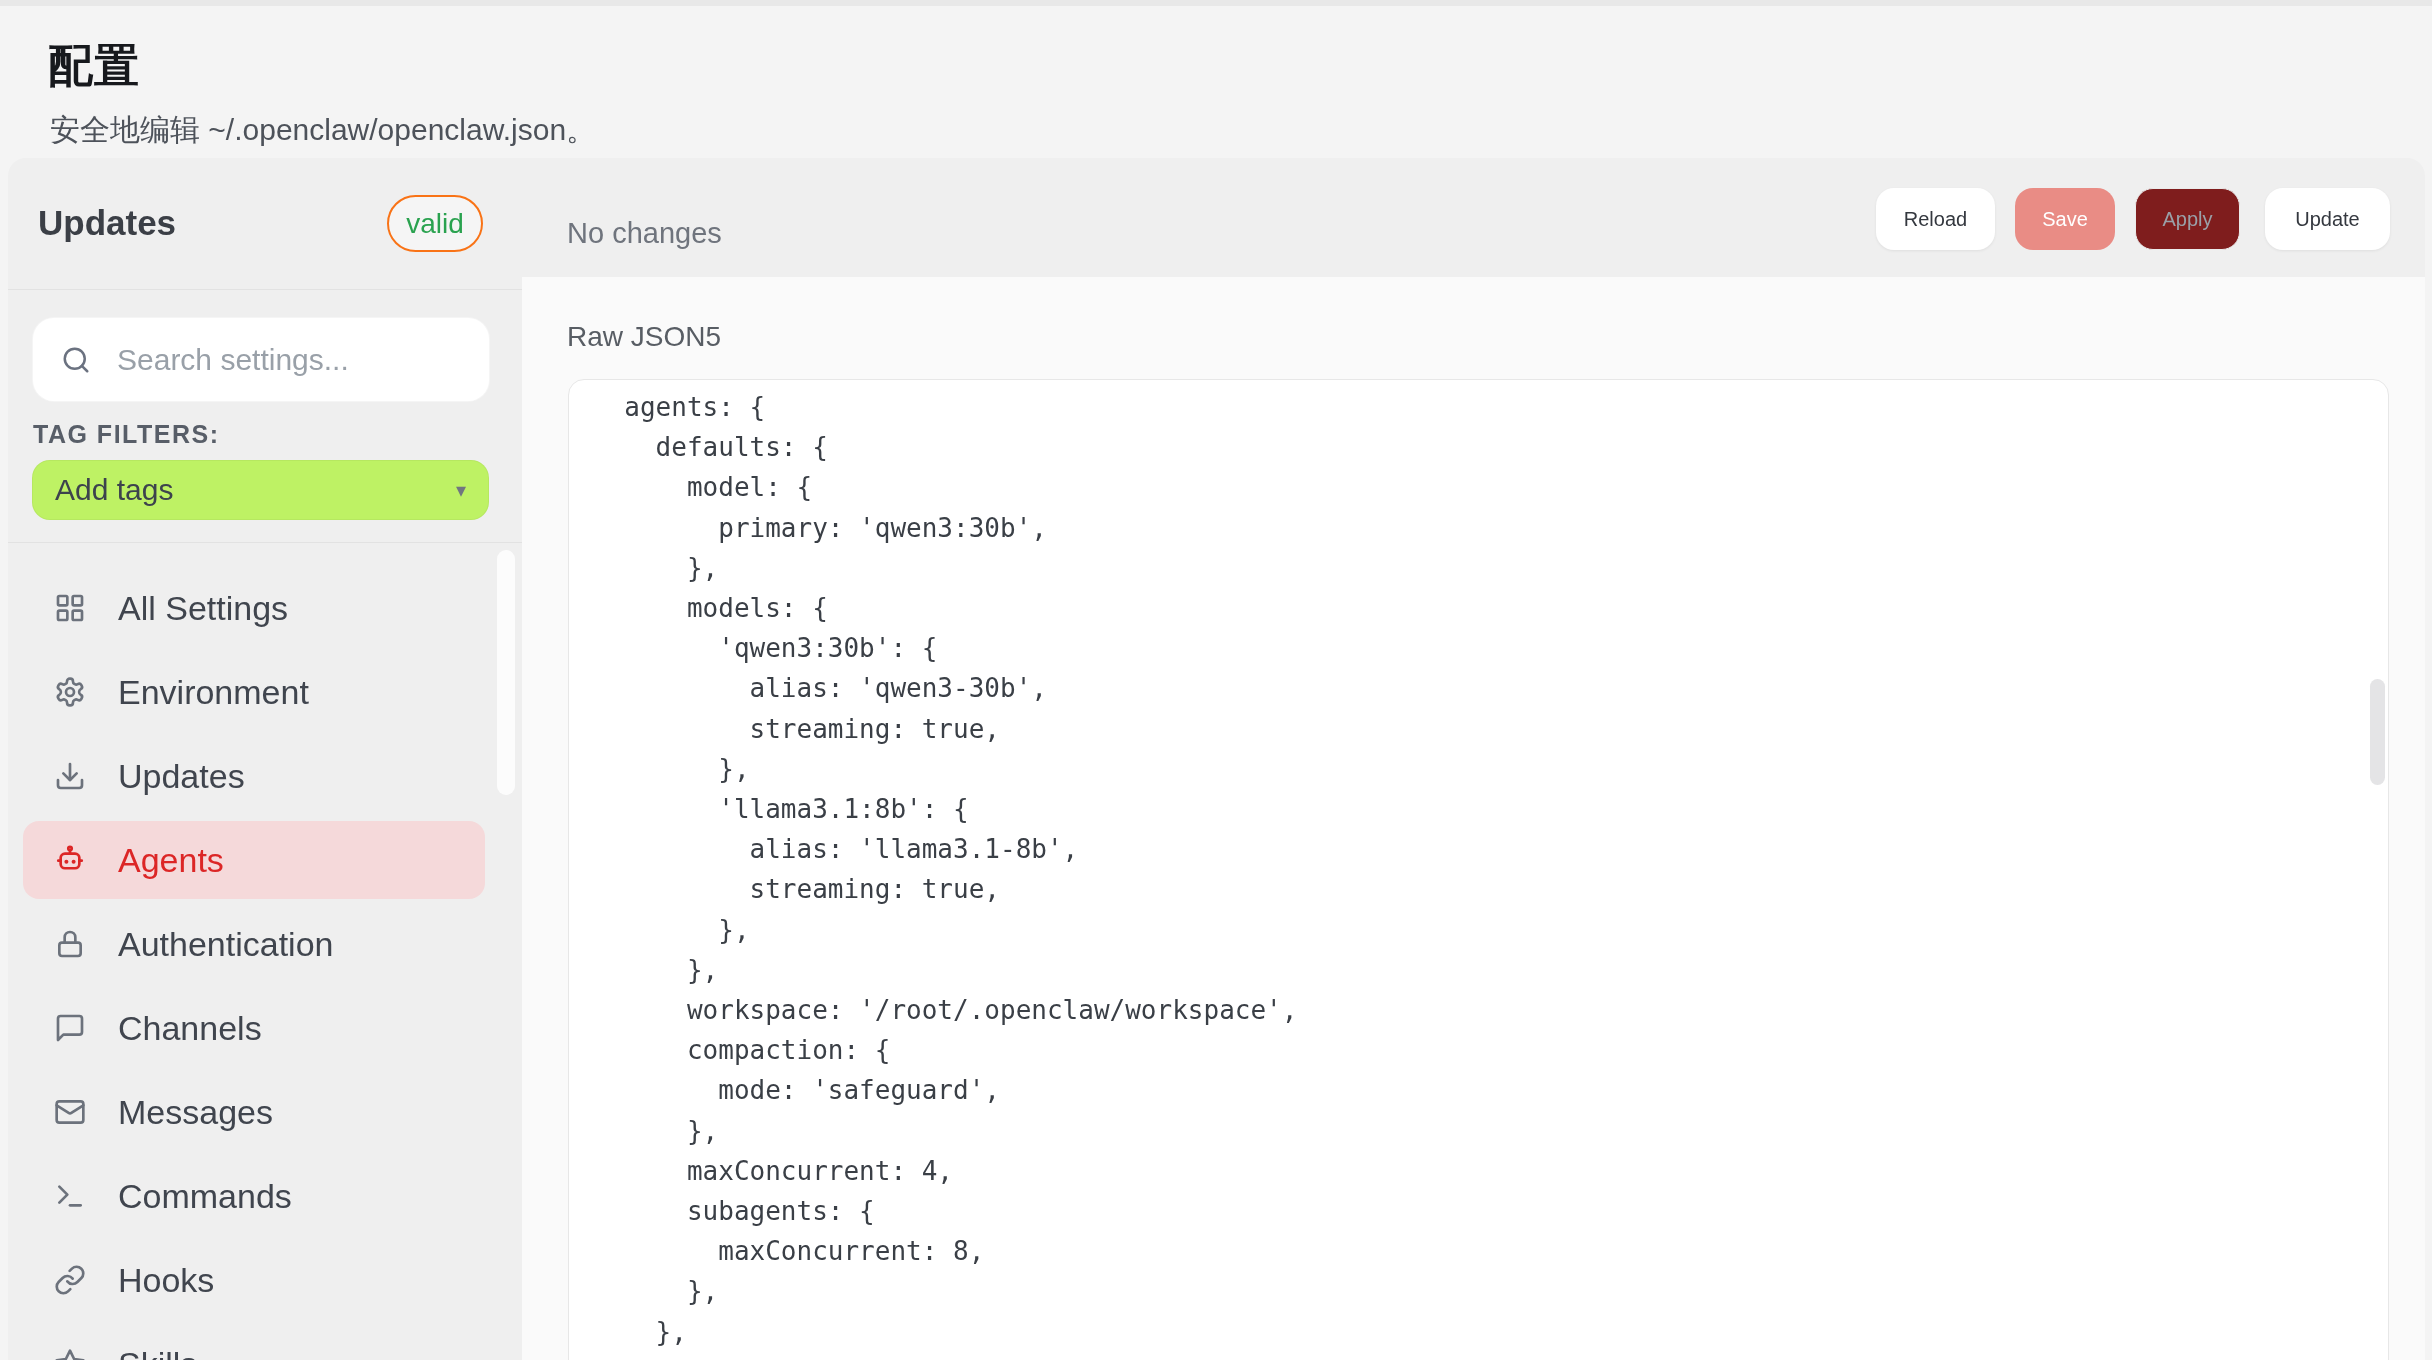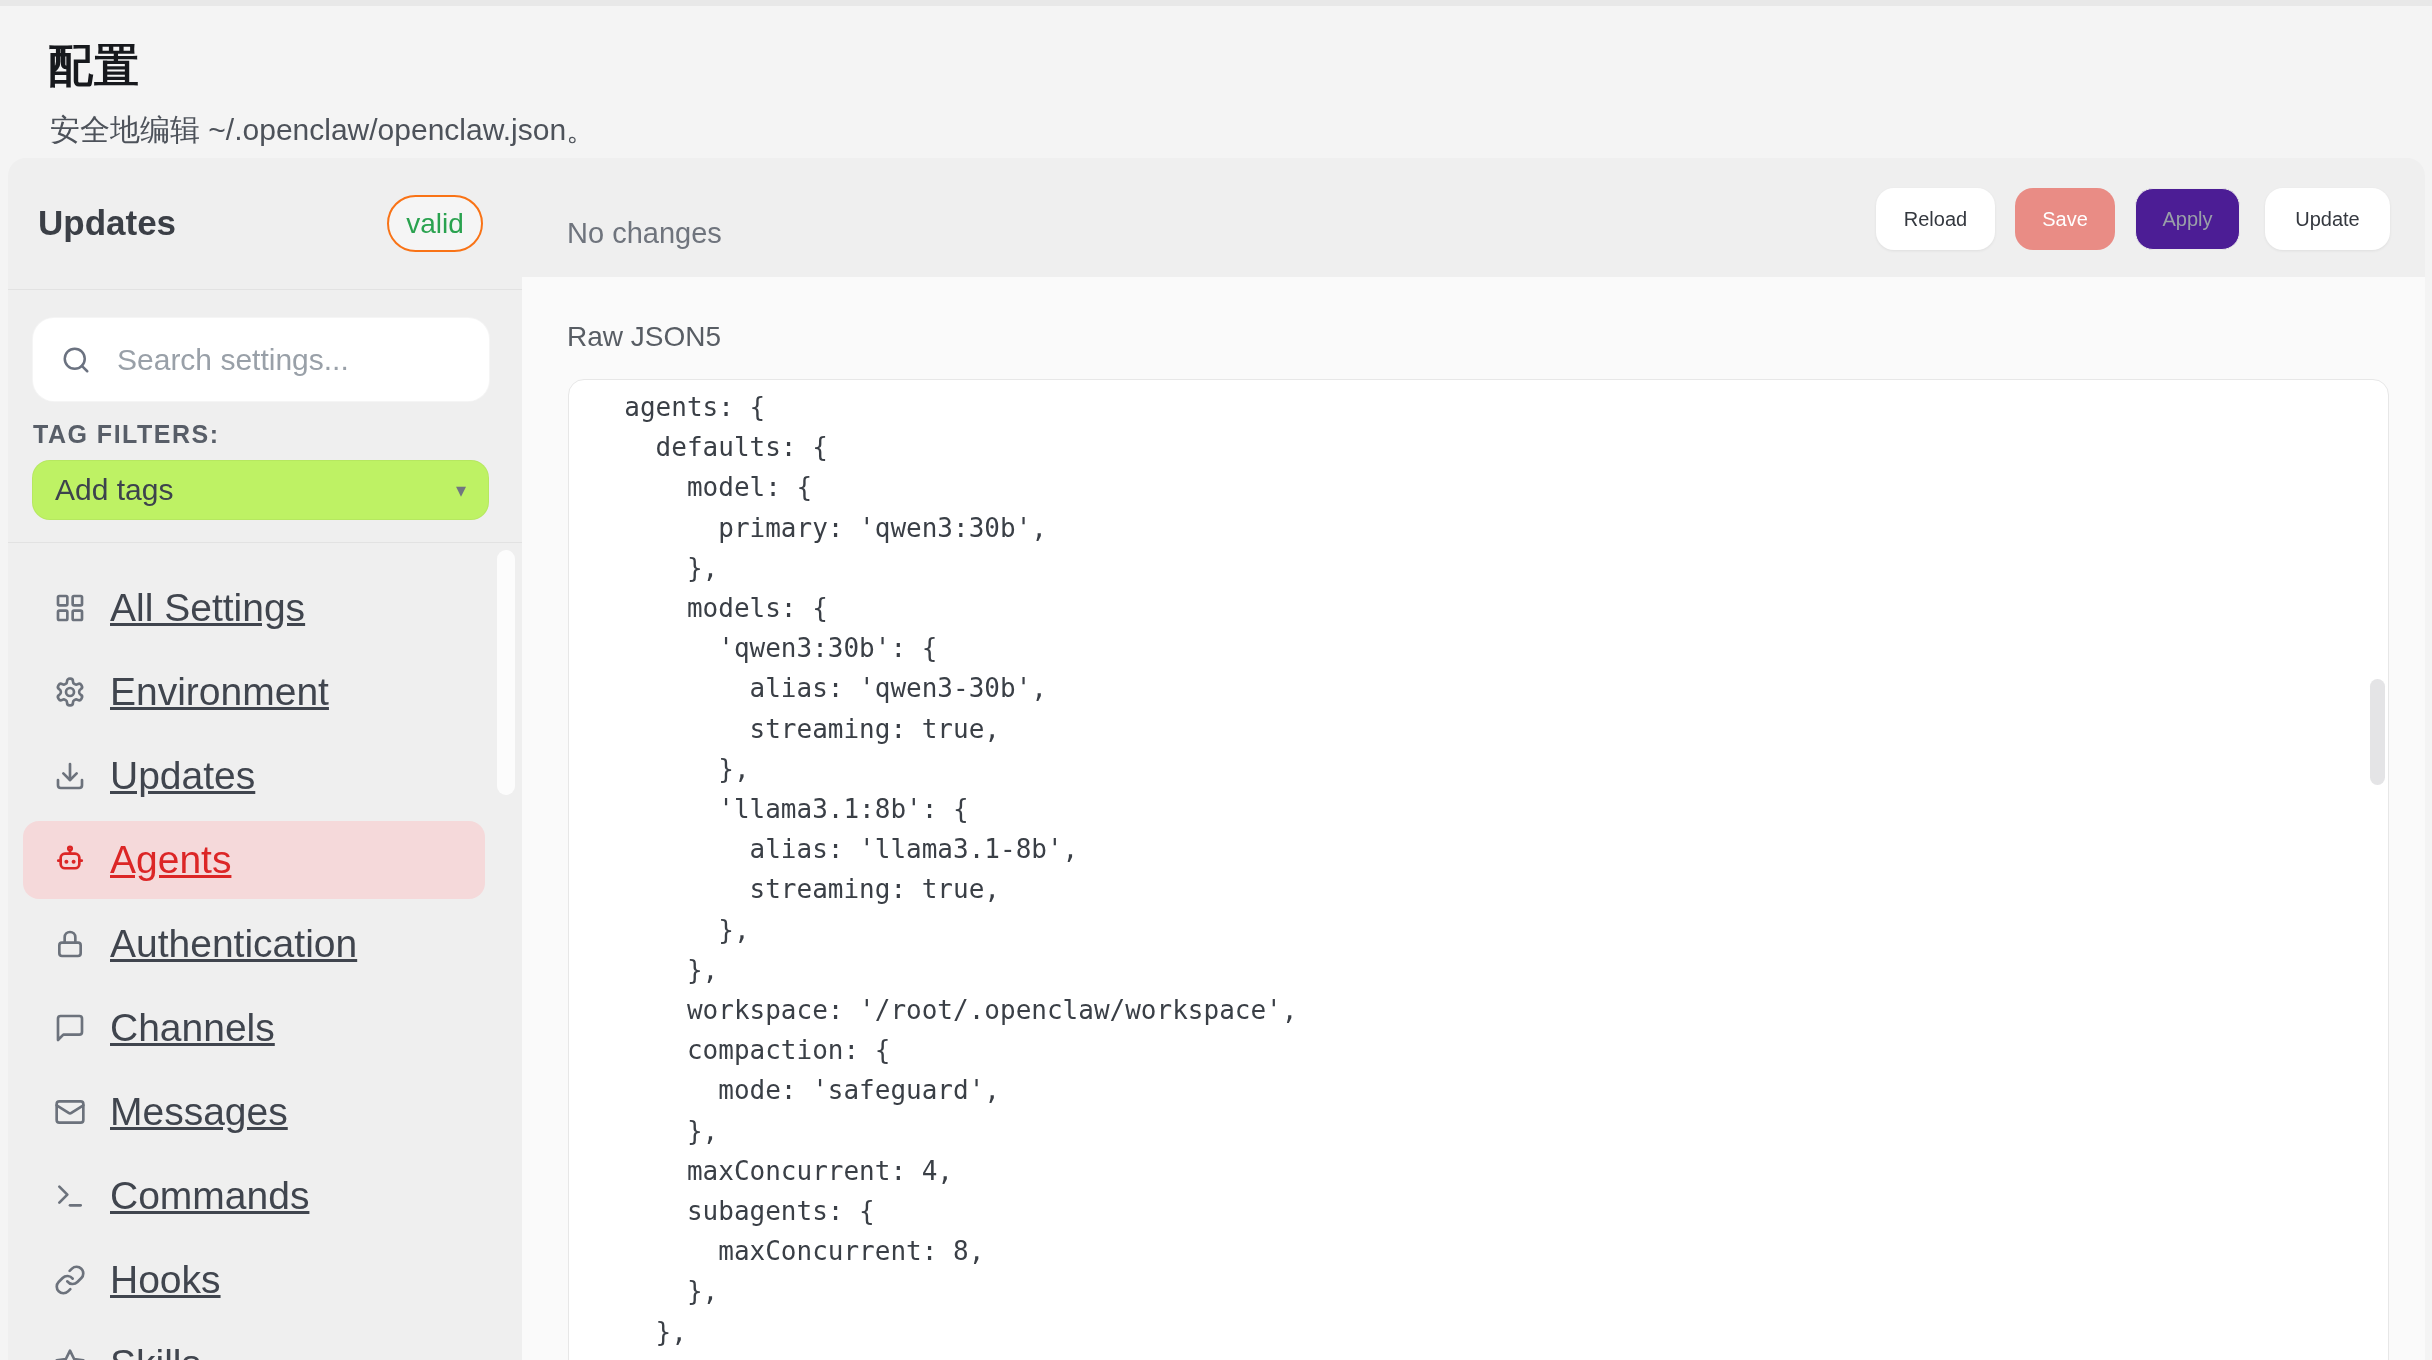--- a/index.html
+++ b/index.html
@@ -66,40 +66,40 @@
   }
   .tags-select .select-value { font-size:30px; color:#3d434d; flex:1; }
   .tags-select .caret { font-size:20px; color:#717680; }
 
   .nav-item {
     position:absolute; left:15px; width:462px; height:78px;
     border-radius:16px; display:flex; align-items:center;
   }
   .nav-icon { width:32px; height:32px; margin-left:31px; flex:none; display:block; }
   .nav-icon svg { width:32px; height:32px; stroke:#6c727c; display:block; }
-  .nav-label { margin-left:24px; font-size:39px; color:#40454e;text-decoration:underline; }
+  .nav-label { margin-left:32px; font-size:34px; color:#40454e; }
   .nav-item.active { background:#f5d9da; }
   .nav-item.active .nav-icon svg { stroke:#dc2626; }
   .nav-item.active .nav-icon svg .fillpart { fill:#dc2626; }
   .nav-icon svg .fillpart { fill:#6c727c; stroke:none; }
   .nav-item.active .nav-label { color:#dc2626; font-weight:500; }
 
   .nav-scrollbar { position:absolute; left:489px; top:392px; width:18px; height:245px; border-radius:9px; background:#fcfcfc; }
 
   
   .status-text { position:absolute; left:45px; top:16px; height:119px; display:flex; align-items:center; font-size:29px; color:#6f747d; }
   .btn {
     position:absolute; top:30px; height:62px; border:none; border-radius:18px;
     font-family:"Liberation Sans", sans-serif; font-size:20px;
     display:flex; align-items:center; justify-content:center; cursor:pointer;
   }
   .btn-default { background:#ffffff; color:#34383f; box-shadow:0 1px 3px rgba(0,0,0,0.07); }
   .btn-reload { left:1354px; width:119px; }
   .btn-save   { left:1493px; width:100px; background:#e98c85; color:#ffffff; }
-  .btn-apply  { left:1613px; width:105px; background:#4c1d95; color:#9aa0a8; border:1px solid #ebebeb; }
+  .btn-apply  { left:1613px; width:105px; background:#7f1d1d; color:#9aa0a8; border:1px solid #ebebeb; }
   .btn-update { left:1743px; width:125px; }
 
   
   .editor-label { position:absolute; left:45px; top:44px; font-size:28px; color:#585d64; }
   .code-panel {
     position:absolute; left:46px; top:102px; width:1821px; height:1000px;
     background:#ffffff; border:1px solid #e7e7e7; border-radius:16px;
     overflow:hidden;
   }
   .code-panel pre {

